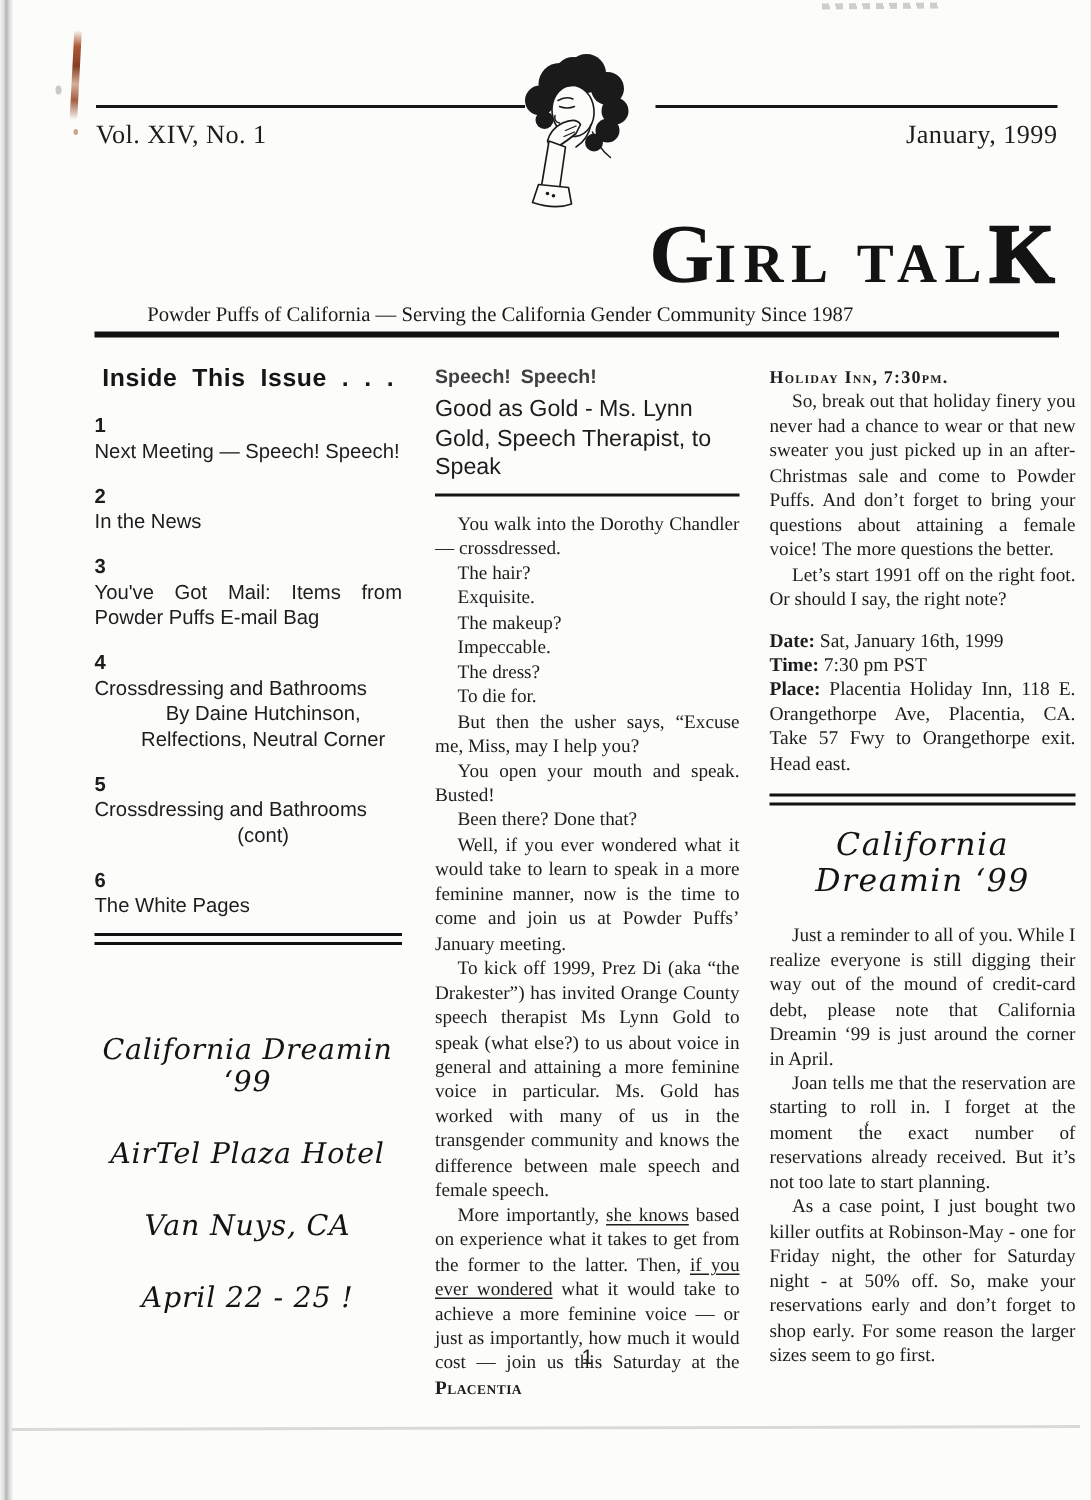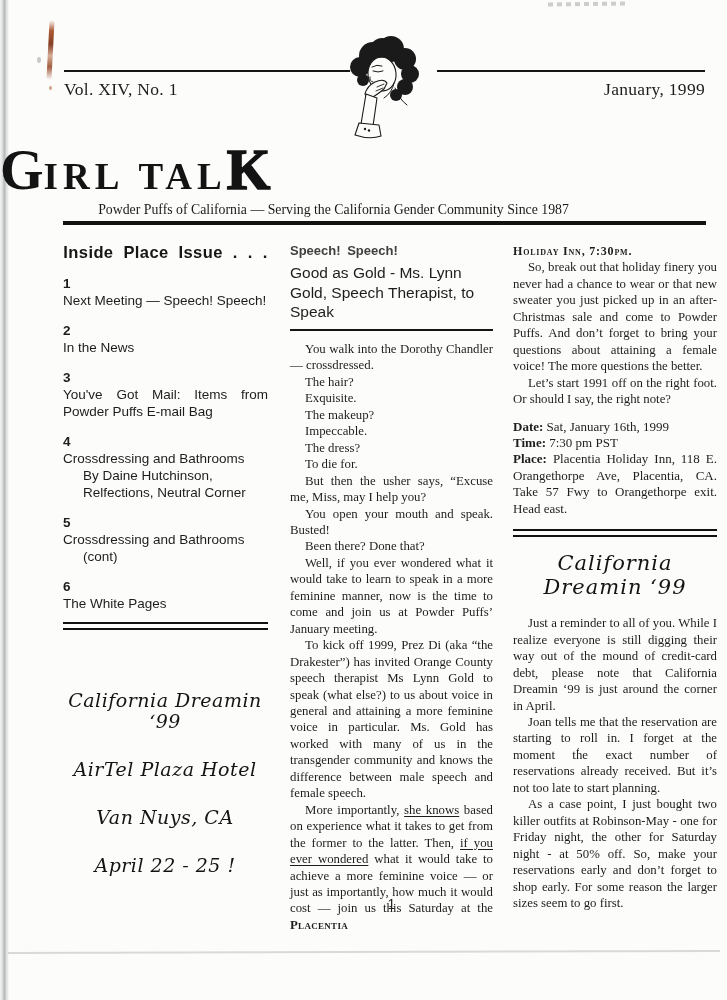--- a/index.html
+++ b/index.html
@@ -22,39 +22,39 @@
   .bottom-edge{position:absolute;left:8px;top:951px;width:712px;height:2px;background:#d9d9d5;
     transform:rotate(-.15deg);}
   
   .rule{position:absolute;height:2px;background:#161616;}
   .rule-left{left:64px;top:70px;width:286px;}
   .rule-right{left:437px;top:70px;width:268px;}
   .thick-rule{position:absolute;left:63px;top:221px;width:643px;height:4px;background:#121212;}
   .vol{position:absolute;left:64px;top:79px;font-size:17.5px;letter-spacing:.3px;}
   .issue-date{position:absolute;left:450px;top:79px;width:255px;text-align:right;font-size:17.5px;letter-spacing:.3px;}
   .illustration{position:absolute;left:346px;top:36px;width:80px;height:108px;}
-  .masthead{position:absolute;left:0;top:140px;width:703px;text-align:left;white-space:nowrap;}
+  .masthead{position:absolute;left:0;top:140px;width:703px;text-align:right;white-space:nowrap;}
   .masthead span{display:inline-block;vertical-align:baseline;font-family:"Liberation Serif",serif;color:#131313;}
   .mh-big{font-size:56px;font-weight:700;line-height:60px;}
   .mh-small{font-size:37px;font-weight:700;letter-spacing:5px;line-height:60px;}
   .mh-k{-webkit-text-stroke:1.6px #131313;}
   .mh-gap{width:14px;}
   .tagline{position:absolute;left:0;top:202px;width:667px;text-align:center;font-size:13.8px;color:#1a1a1a;}
   
   .col{position:absolute;top:243px;}
   .col-left{left:63px;width:205px;font-family:"Liberation Sans",sans-serif;}
   .col-mid{left:290px;width:203px;}
   .col-right{left:513px;width:204px;}
   
   .toc-heading{font-size:16.5px;font-weight:bold;letter-spacing:.4px;word-spacing:5px;
     text-align:center;margin:0 0 13px 0;color:#161616;}
   .toc-item{margin-bottom:13px;}
   .toc-num{font-size:13.5px;font-weight:bold;line-height:17px;}
   .toc-text{font-size:13.5px;line-height:17px;text-align:justify;}
-  .toc-sub{font-size:13.5px;line-height:17px;padding-left:20px;}
+  .toc-sub{font-size:13.5px;line-height:17px;padding-left:20px;text-align:center;}
   .toc-dbl{position:absolute;left:63px;top:622px;width:205px;height:4px;
     border-top:2px solid #111;border-bottom:2px solid #111;}
   
   .promo{position:absolute;left:55px;top:678px;width:220px;text-align:center;padding-top:12px;}
   .promo .line{font-family:"DejaVu Serif",serif;font-style:italic;font-size:19px;line-height:21px;
     margin-bottom:27px;letter-spacing:.5px;color:#141414;}
   
   .art-title{font-family:"Liberation Sans",sans-serif;font-size:13px;font-weight:bold;
     margin:0 0 5px 0;word-spacing:3px;color:#404040;}
   .art-sub{font-family:"Liberation Sans",sans-serif;font-size:15.5px;line-height:19.5px;margin:0 0 7px 0;}
@@ -130,21 +130,21 @@
 
   <div class="vol">Vol. XIV, No. 1</div>
   <div class="issue-date">January, 1999</div>
 
   <div class="masthead"><span class="mh-big">G</span><span class="mh-small">IRL</span><span class="mh-gap"></span><span class="mh-small">TAL</span><span class="mh-big mh-k">K</span></div>
 
   <div class="tagline">Powder Puffs of California — Serving the California Gender Community Since 1987</div>
   <div class="thick-rule"></div>
 
   <div class="col col-left">
-    <div class="toc-heading">Inside Place Issue . . .</div>
+    <div class="toc-heading">Inside This Issue . . .</div>
     <div>
         <div class="toc-item">
           <div class="toc-num">1</div>
           <div class="toc-text">Next Meeting — Speech! Speech!</div>
         </div>
         <div class="toc-item">
           <div class="toc-num">2</div>
           <div class="toc-text">In the News</div>
         </div>
         <div class="toc-item">

